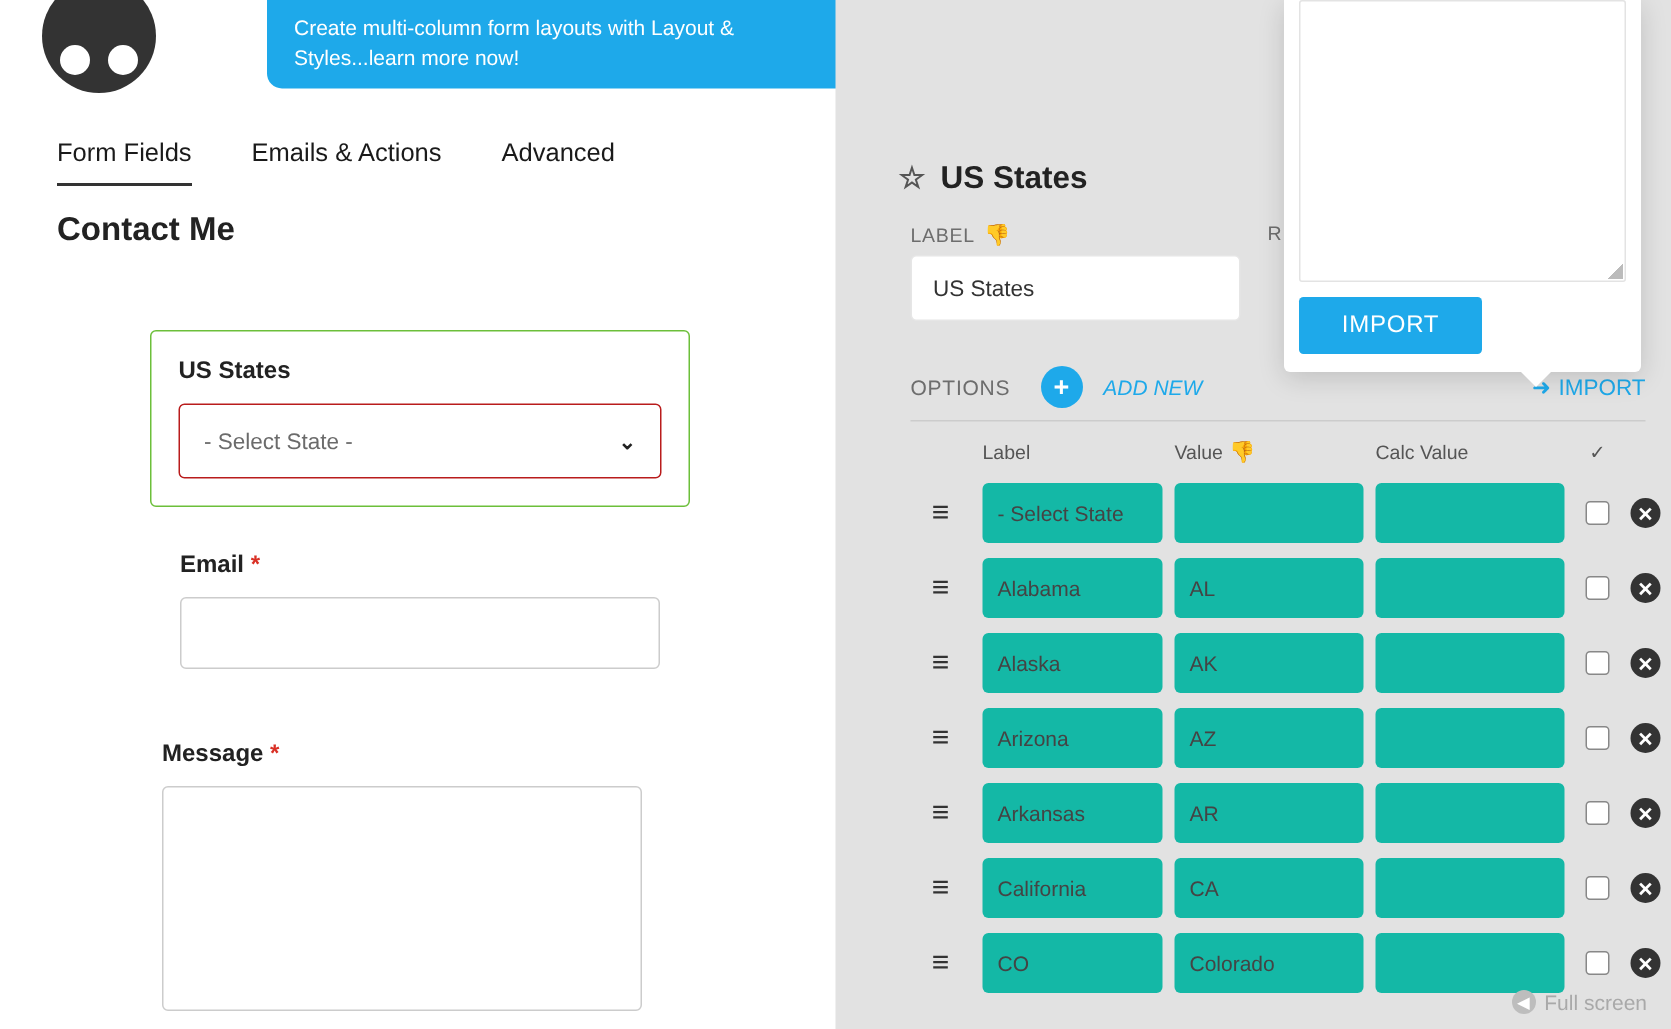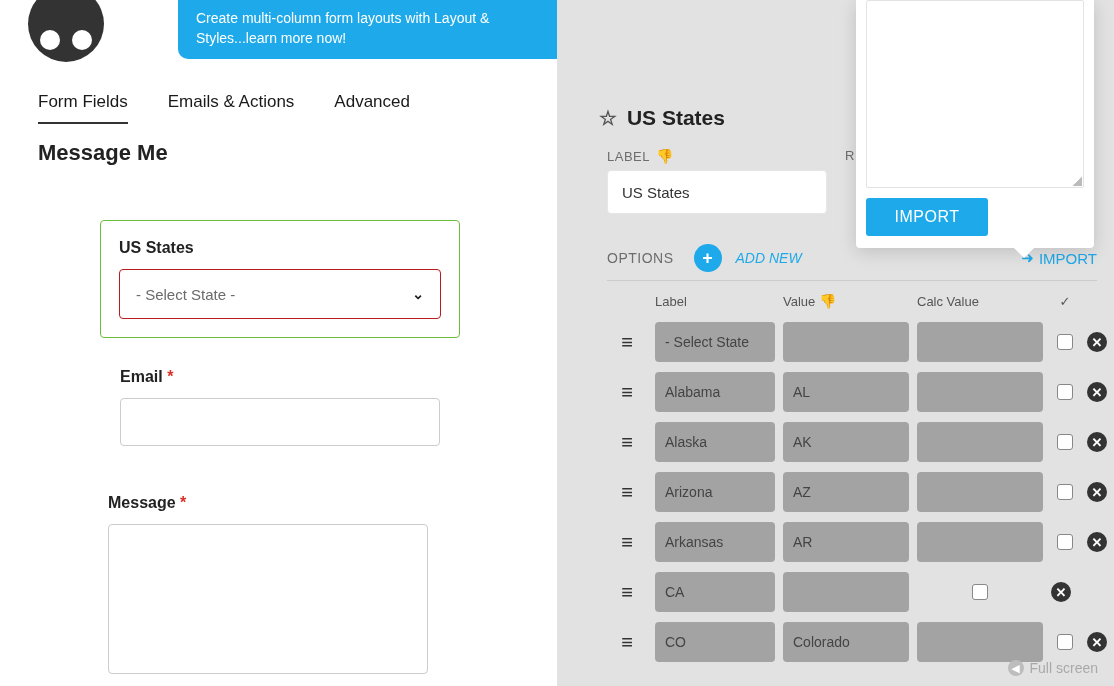--- a/index.html
+++ b/index.html
@@ -248,21 +248,21 @@
   }
   .drag {
     display: flex;
     align-items: center;
     justify-content: center;
     font-size: 20px;
     color: #333;
     cursor: grab;
   }
   .cell {
-    background: #a3a3a3;
+    background: #14b8a6;
     border-radius: 4px;
     height: 40px;
     display: flex;
     align-items: center;
     padding: 0 10px;
     font-size: 14px;
     color: #444;
   }
   .chk {
     display: flex;
@@ -361,21 +361,21 @@
   <div class="logo"></div>
 
   <div class="promo">Create multi-column form layouts with Layout &amp; Styles...learn more now!</div>
 
   <div class="tabs">
     <div class="tab active">Form Fields</div>
     <div class="tab">Emails &amp; Actions</div>
     <div class="tab">Advanced</div>
   </div>
 
-  <div class="form-title">Message Me</div>
+  <div class="form-title">Contact Me</div>
 
   <div class="field-block selected" style="top:220px;">
     <div class="field-label">US States</div>
     <div class="select-box">
       <span>- Select State -</span>
       <span class="chevron-down">⌄</span>
     </div>
   </div>
 
   <div class="field-block" style="top:368px; left:120px;">
@@ -476,20 +476,21 @@
           <div class="cell">Arkansas</div>
           <div class="cell">AR</div>
           <div class="cell"></div>
           <div class="chk">
             <div class="chkbox"></div>
           </div>
           <div class="delbtn">✕</div>
         </div>
         <div class="opt-row">
           <div class="drag">≡</div>
+          <div class="cell">California</div>
           <div class="cell">CA</div>
           <div class="cell"></div>
           <div class="chk">
             <div class="chkbox"></div>
           </div>
           <div class="delbtn">✕</div>
         </div>
         <div class="opt-row">
           <div class="drag">≡</div>
           <div class="cell">CO</div>

